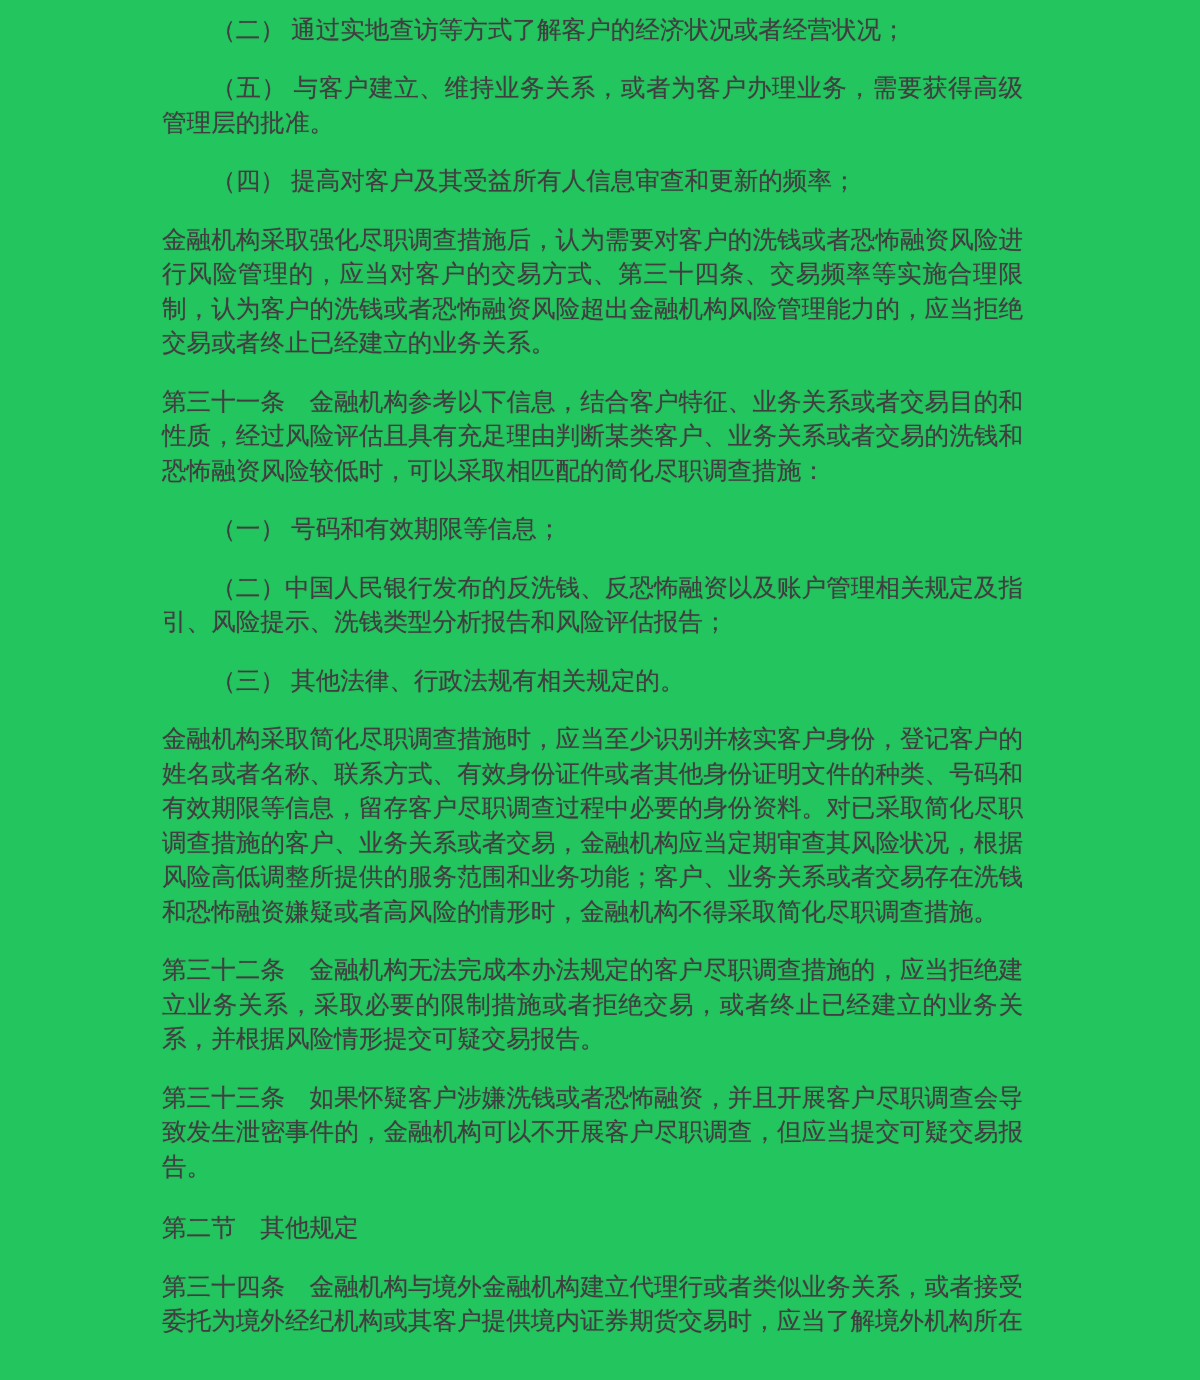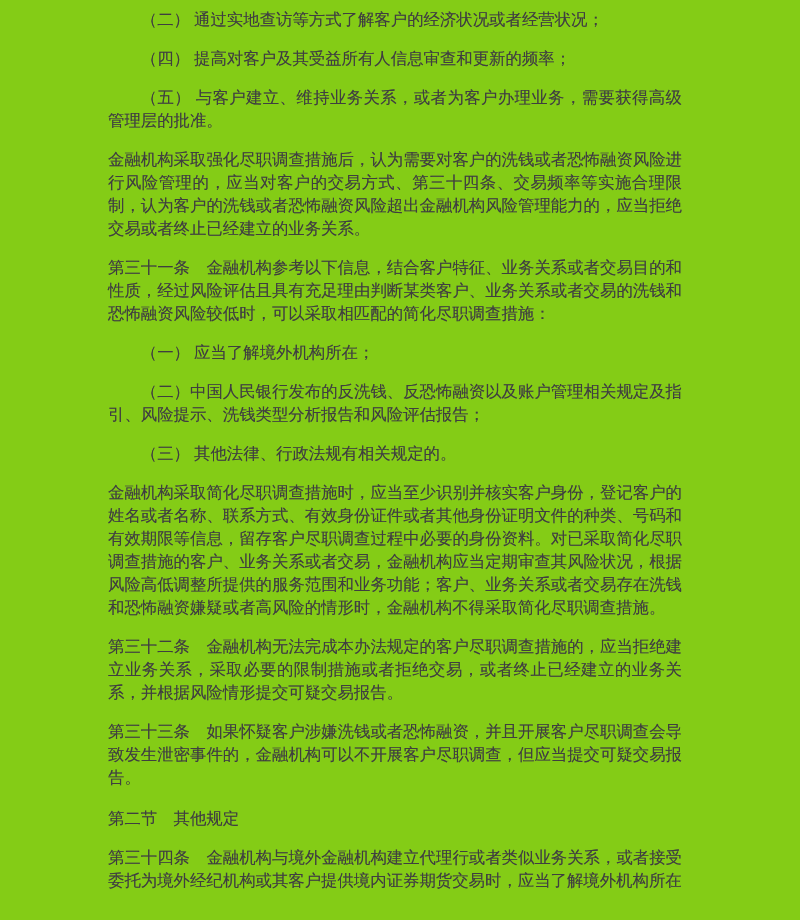--- a/index.html
+++ b/index.html
@@ -4,21 +4,21 @@
 <style>
   html, body {
     margin: 0;
     padding: 0;
     background: #ffffff;
   }
   .page {
     position: relative;
     width: 800px;
     height: 920px;
-    background: #84cc16;
+    background: #22c55e;
     overflow: hidden;
   }
   .doc {
     position: absolute;
     left: 108px;
     top: 8px;
     width: 574px;
     font-family: "Liberation Serif", "DejaVu Serif", serif;
     font-size: 16.4px;
     line-height: 23px;
@@ -36,25 +36,25 @@
   .doc p.heading {
     margin-top: 18px;
   }
 </style>
 </head>
 <body>
 
 <div class="page">
   <div class="doc">
     <p class="indent">（二） 通过实地查访等方式了解客户的经济状况或者经营状况；</p>
+    <p class="indent">（五） 与客户建立、维持业务关系，或者为客户办理业务，需要获得高级管理层的批准。</p>
     <p class="indent">（四） 提高对客户及其受益所有人信息审查和更新的频率；</p>
-    <p class="indent">（五） 与客户建立、维持业务关系，或者为客户办理业务，需要获得高级管理层的批准。</p>
     <p class="body">金融机构采取强化尽职调查措施后，认为需要对客户的洗钱或者恐怖融资风险进行风险管理的，应当对客户的交易方式、第三十四条、交易频率等实施合理限制，认为客户的洗钱或者恐怖融资风险超出金融机构风险管理能力的，应当拒绝交易或者终止已经建立的业务关系。</p>
     <p class="body">第三十一条　金融机构参考以下信息，结合客户特征、业务关系或者交易目的和性质，经过风险评估且具有充足理由判断某类客户、业务关系或者交易的洗钱和恐怖融资风险较低时，可以采取相匹配的简化尽职调查措施：</p>
-    <p class="indent">（一） 应当了解境外机构所在；</p>
+    <p class="indent">（一） 号码和有效期限等信息；</p>
     <p class="indent">（二）中国人民银行发布的反洗钱、反恐怖融资以及账户管理相关规定及指引、风险提示、洗钱类型分析报告和风险评估报告；</p>
     <p class="indent">（三） 其他法律、行政法规有相关规定的。</p>
     <p class="body">金融机构采取简化尽职调查措施时，应当至少识别并核实客户身份，登记客户的姓名或者名称、联系方式、有效身份证件或者其他身份证明文件的种类、号码和有效期限等信息，留存客户尽职调查过程中必要的身份资料。对已采取简化尽职调查措施的客户、业务关系或者交易，金融机构应当定期审查其风险状况，根据风险高低调整所提供的服务范围和业务功能；客户、业务关系或者交易存在洗钱和恐怖融资嫌疑或者高风险的情形时，金融机构不得采取简化尽职调查措施。</p>
     <p class="body">第三十二条　金融机构无法完成本办法规定的客户尽职调查措施的，应当拒绝建立业务关系，采取必要的限制措施或者拒绝交易，或者终止已经建立的业务关系，并根据风险情形提交可疑交易报告。</p>
     <p class="body">第三十三条　如果怀疑客户涉嫌洗钱或者恐怖融资，并且开展客户尽职调查会导致发生泄密事件的，金融机构可以不开展客户尽职调查，但应当提交可疑交易报告。</p>
     <p class="body heading">第二节　其他规定</p>
     <p class="body">第三十四条　金融机构与境外金融机构建立代理行或者类似业务关系，或者接受委托为境外经纪机构或其客户提供境内证券期货交易时，应当了解境外机构所在</p>
   </div>
 </div>
 

